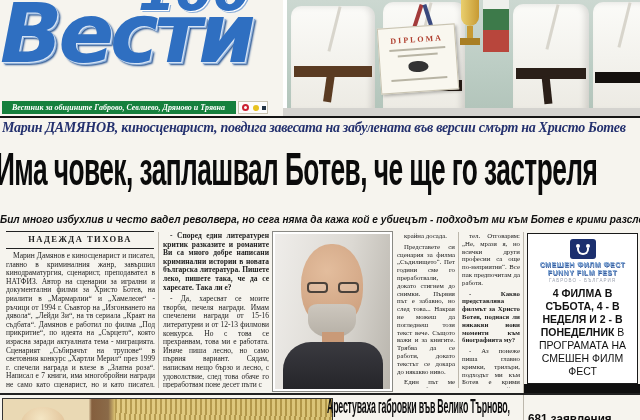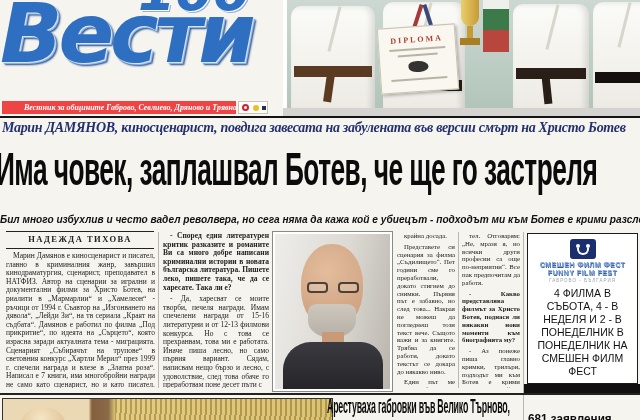--- a/index.html
+++ b/index.html
@@ -7,23 +7,23 @@
        background:#f6f4ee;font-family:"Liberation Sans",sans-serif;}
   .abs{position:absolute;}
 
   
   .logo-number{left:138px;top:-40px;font-family:"DejaVu Sans",sans-serif;
     font-style:italic;font-weight:bold;font-size:54px;color:#2f6fc1;
     text-shadow:1px 1px 0 #fff,2px 2px 0 #8fb0d9;}
   .logo-name{left:0px;top:-14px;font-family:"DejaVu Sans",sans-serif;
     font-style:italic;font-weight:bold;font-size:82px;letter-spacing:-4px;
     color:#2f6fc1;text-shadow:1px 1px 0 #d7e4f4,2px 2px 0 #8fb0d9,3px 3px 2px #1b4a8c;}
-  .tagline-banner{left:2px;top:101px;width:234px;height:13px;background:#ef4444;
+  .tagline-banner{left:2px;top:101px;width:234px;height:13px;background:#15803d;
     color:#fff;font-family:"Liberation Serif",serif;font-style:italic;font-weight:bold;
-    font-size:8px;line-height:13px;padding-left:22px;box-sizing:border-box;white-space:nowrap;overflow:hidden;}
+    font-size:8px;line-height:13px;padding-left:10px;box-sizing:border-box;white-space:nowrap;overflow:hidden;}
   .banner-logo{left:238px;top:101px;width:30px;height:13px;background:#fdfdfd;border:1px solid #c9c4b2;box-sizing:border-box;}
   .banner-logo .dot-red{position:absolute;left:3px;top:2px;width:7px;height:7px;border-radius:50%;border:2px solid #c23;box-sizing:border-box;}
   .banner-logo .dot-yellow{position:absolute;left:14px;top:3px;width:6px;height:6px;border-radius:50%;background:#e8c220;}
   .banner-logo .dot-dark{position:absolute;left:23px;top:4px;width:4px;height:4px;background:#234;}
 
   
   .top-photo{left:283px;top:0;width:357px;height:112px;overflow:hidden;
     background:linear-gradient(180deg,#ccd8d1 0%,#bccdc4 60%,#b2c4ba 100%);
     border-left:4px solid #fff;box-sizing:border-box;}
   .photo-shade{left:283px;top:108px;width:357px;height:8px;background:#d4d3cf;}
@@ -102,21 +102,21 @@
     border:1.5px solid #1a1a1a;box-sizing:border-box;text-align:center;overflow:hidden;}
   .fest-icon{width:26px;height:20px;background:#1b2f6e;border-radius:3px;margin:5px auto 2px auto;position:relative;}
   .fest-icon:before{content:"";position:absolute;left:6px;top:5px;width:4px;height:4px;border-radius:50%;background:#fff;}
   .fest-icon:after{content:"";position:absolute;right:6px;top:5px;width:4px;height:4px;border-radius:50%;background:#fff;}
   .fest-icon .smile{position:absolute;left:7px;top:9px;width:12px;height:7px;border:2px solid #fff;
     border-top:none;border-radius:0 0 10px 10px;box-sizing:border-box;}
   .fest-title{font-weight:bold;font-size:7px;letter-spacing:.5px;color:#7ba3d4;line-height:8px;
     text-shadow:0.5px 0.5px 0 #35599a;}
   .fest-sub{font-size:4.5px;color:#9aa0ae;letter-spacing:1px;margin-top:1px;}
   .fest-text{font-size:10.5px;line-height:13px;color:#111;margin-top:4px;padding:0 3px;}
-  .fest-text .b{font-weight:normal;}
+  .fest-text .b{font-weight:bold;}
   .fest-ref{margin-top:2px;font-size:9.5px;color:#111;}
   .fest-ref .num{font-weight:bold;font-size:13px;}
 
   
   .rule-bottom{left:0;top:393px;width:640px;height:1.5px;background:#222;}
   .black-bar{left:524px;top:384px;width:116px;height:9px;background:#101010;}
   .bottom-photo{left:2px;top:398px;width:331px;height:40px;border:1.5px solid #333;box-sizing:border-box;
     background:linear-gradient(90deg,#ead9b4 0%,#ead9b4 26%,#855f3e 27%,#8a6a48 32%,#d9c070 34%,#cdb45e 100%);}
   .bottom-photo .head2{position:absolute;left:18px;top:8px;width:44px;height:34px;border-radius:50%;
     background:radial-gradient(circle at 45% 35%,#f4e6c4,#ddba8e);}
@@ -237,21 +237,21 @@
 
 <div class="abs fest-box">
   <div class="fest-icon">
       <span class="smile"></span>
     </div>
   <div class="fest-title">СМЕШЕН ФИЛМ ФЕСТ</div>
   <div class="fest-title">FUNNY FILM FEST</div>
   <div class="fest-sub">ГАБРОВО - БЪЛГАРИЯ</div>
   <div class="fest-text">
     <span class="b">4 ФИЛМА В СЪБОТА, 4 - В НЕДЕЛЯ И 2 - В ПОНЕДЕЛНИК</span>
-    <span>В ПОНЕДЕЛНИК НА СМЕШЕН ФИЛМ ФЕСТ</span>
+    <span>В ПРОГРАМАТА НА СМЕШЕН ФИЛМ ФЕСТ</span>
   </div>
   <div class="fest-ref">
     
     <span>стр.</span>
     <span class="num">2</span>
   </div>
 </div>
 
 <div class="abs black-bar"></div>
 <div class="abs rule-bottom"></div>

